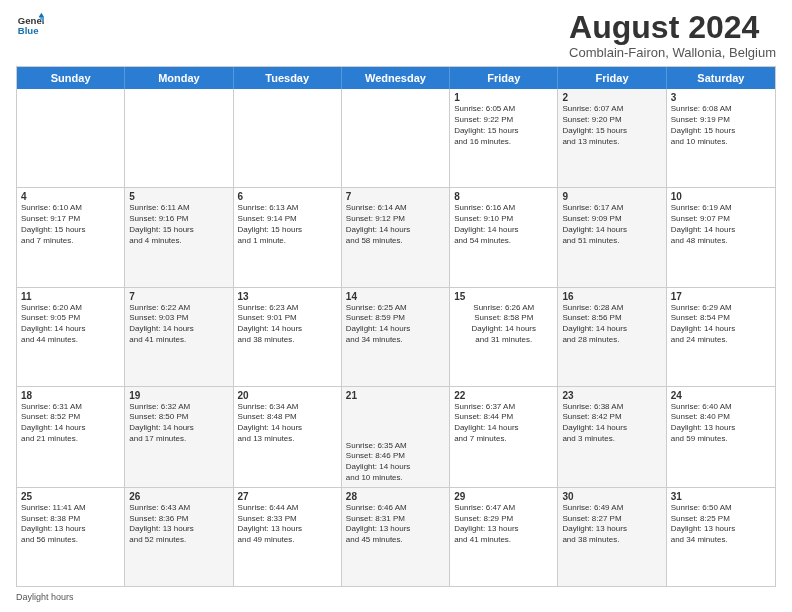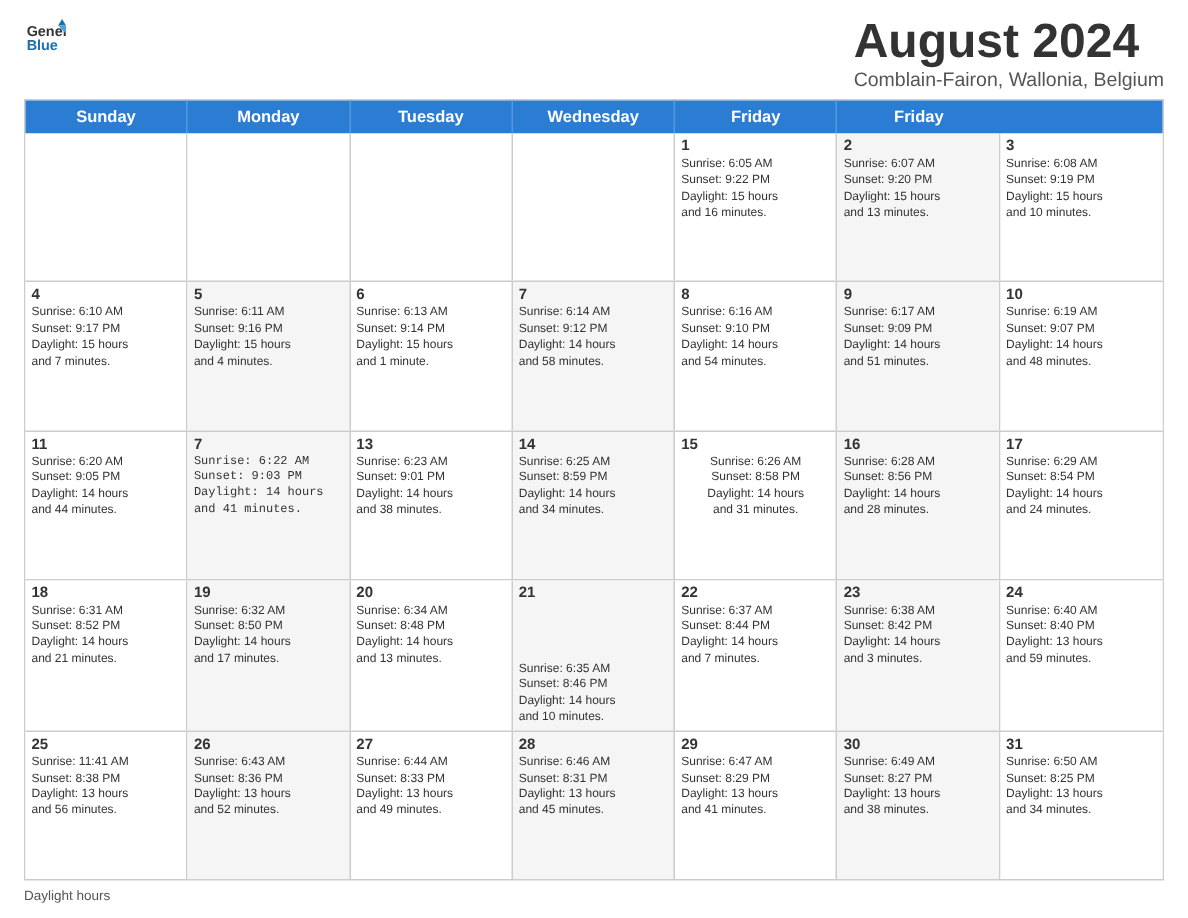--- a/index.html
+++ b/index.html
@@ -128,20 +128,21 @@
   </div>
 
   <div class="calendar">
     <div class="cal-header">
     <div class="cal-header-cell">Sunday</div>
         <div class="cal-header-cell">Monday</div>
         <div class="cal-header-cell">Tuesday</div>
         <div class="cal-header-cell">Wednesday</div>
         <div class="cal-header-cell">Friday</div>
         <div class="cal-header-cell">Friday</div>
+        <div class="cal-header-cell">Saturday</div>
       </div>
     <div class="cal-body">
     <div class="cal-row">
           <div class="cal-cell empty"></div>
           <div class="cal-cell empty"></div>
           <div class="cal-cell empty"></div>
           <div class="cal-cell empty"></div>
           <div class="cal-cell has-data">
             <span class="day-num">1</span>
             <div class="cell-text" style="white-space: pre-line;">Sunrise: 6:05 AM
@@ -218,21 +219,21 @@
         <div class="cal-row">
           <div class="cal-cell has-data">
             <span class="day-num">11</span>
             <div class="cell-text" style="white-space: pre-line;">Sunrise: 6:20 AM
 Sunset: 9:05 PM
 Daylight: 14 hours
 and 44 minutes.</div>
           </div>
           <div class="cal-cell has-data alt-bg">
             <span class="day-num">7</span>
-            <div class="cell-text" style="white-space: pre-line; font-family: Liberation Mono, monospace;">Sunrise: 6:22 AM
+            <div class="cell-text" style="white-space: pre-line;">Sunrise: 6:22 AM
 Sunset: 9:03 PM
 Daylight: 14 hours
 and 41 minutes.</div>
           </div>
           <div class="cal-cell has-data">
             <span class="day-num">13</span>
             <div class="cell-text" style="white-space: pre-line;">Sunrise: 6:23 AM
 Sunset: 9:01 PM
 Daylight: 14 hours
 and 38 minutes.</div>

